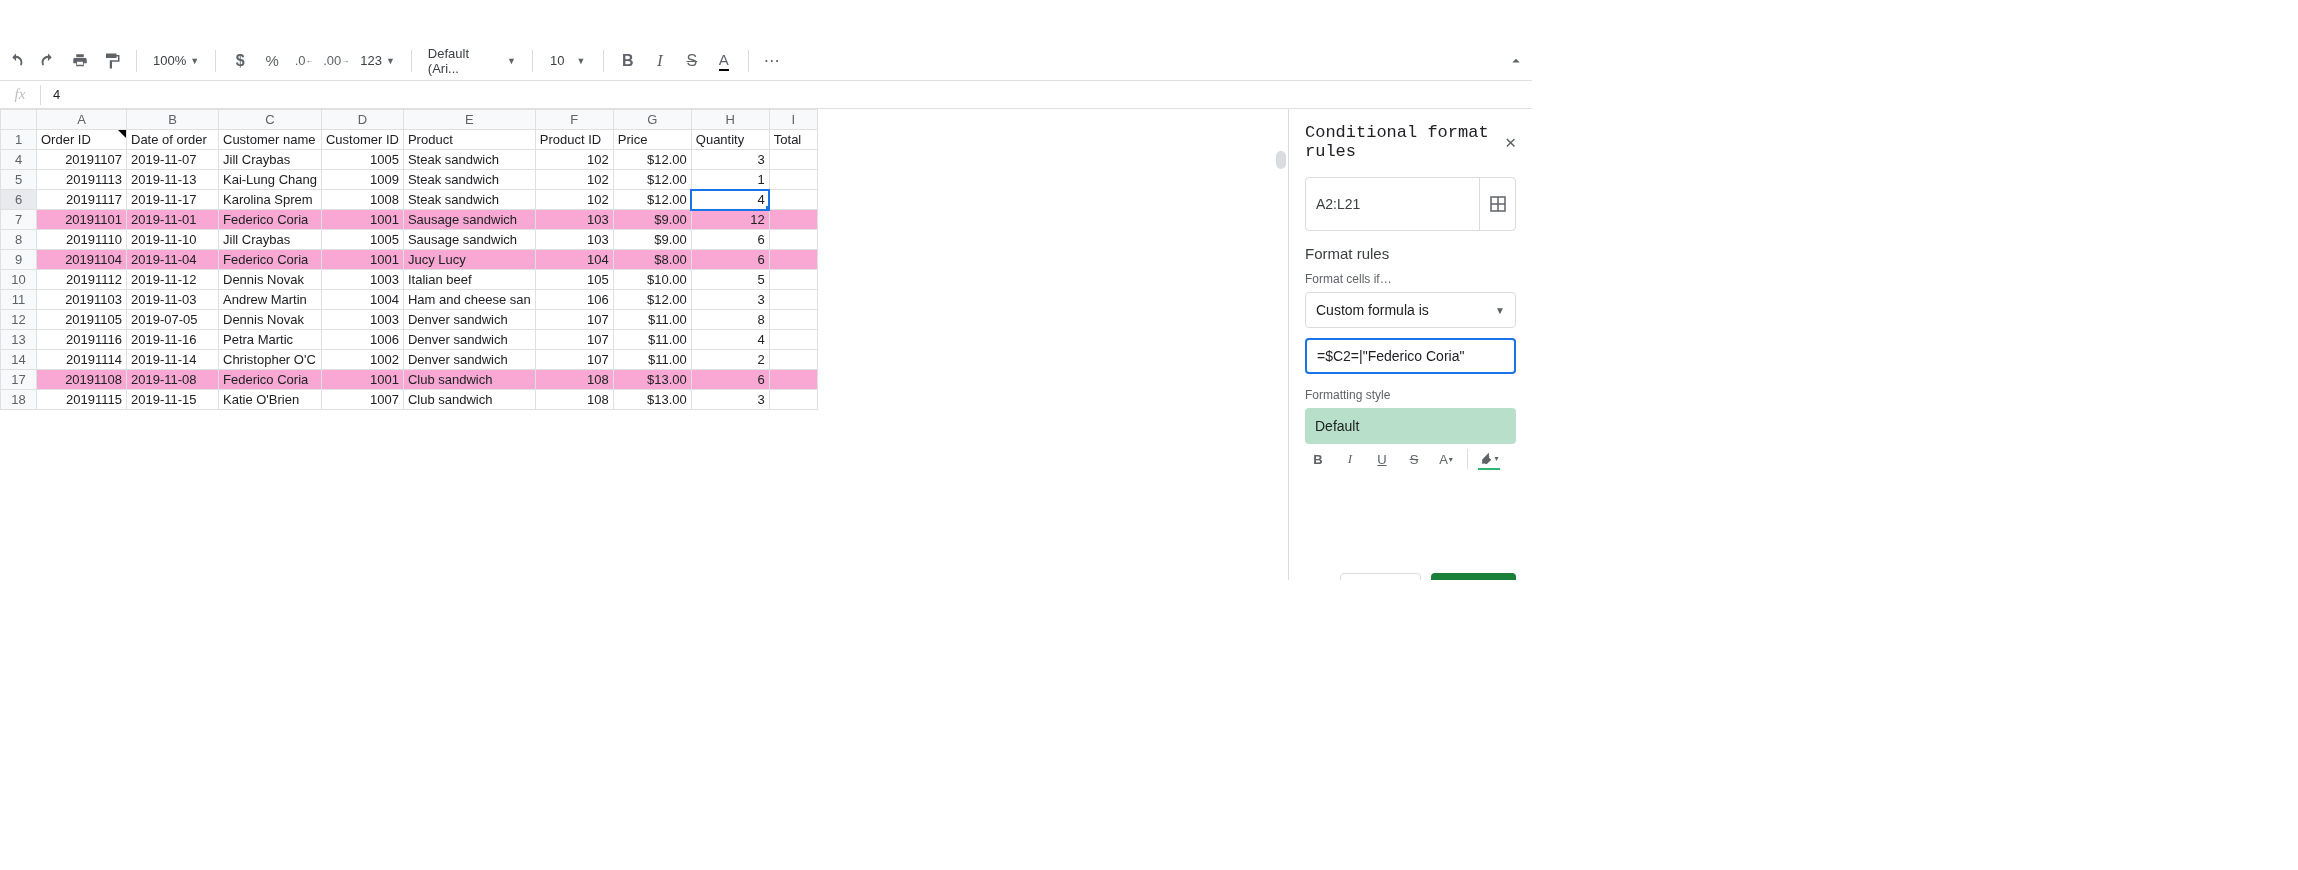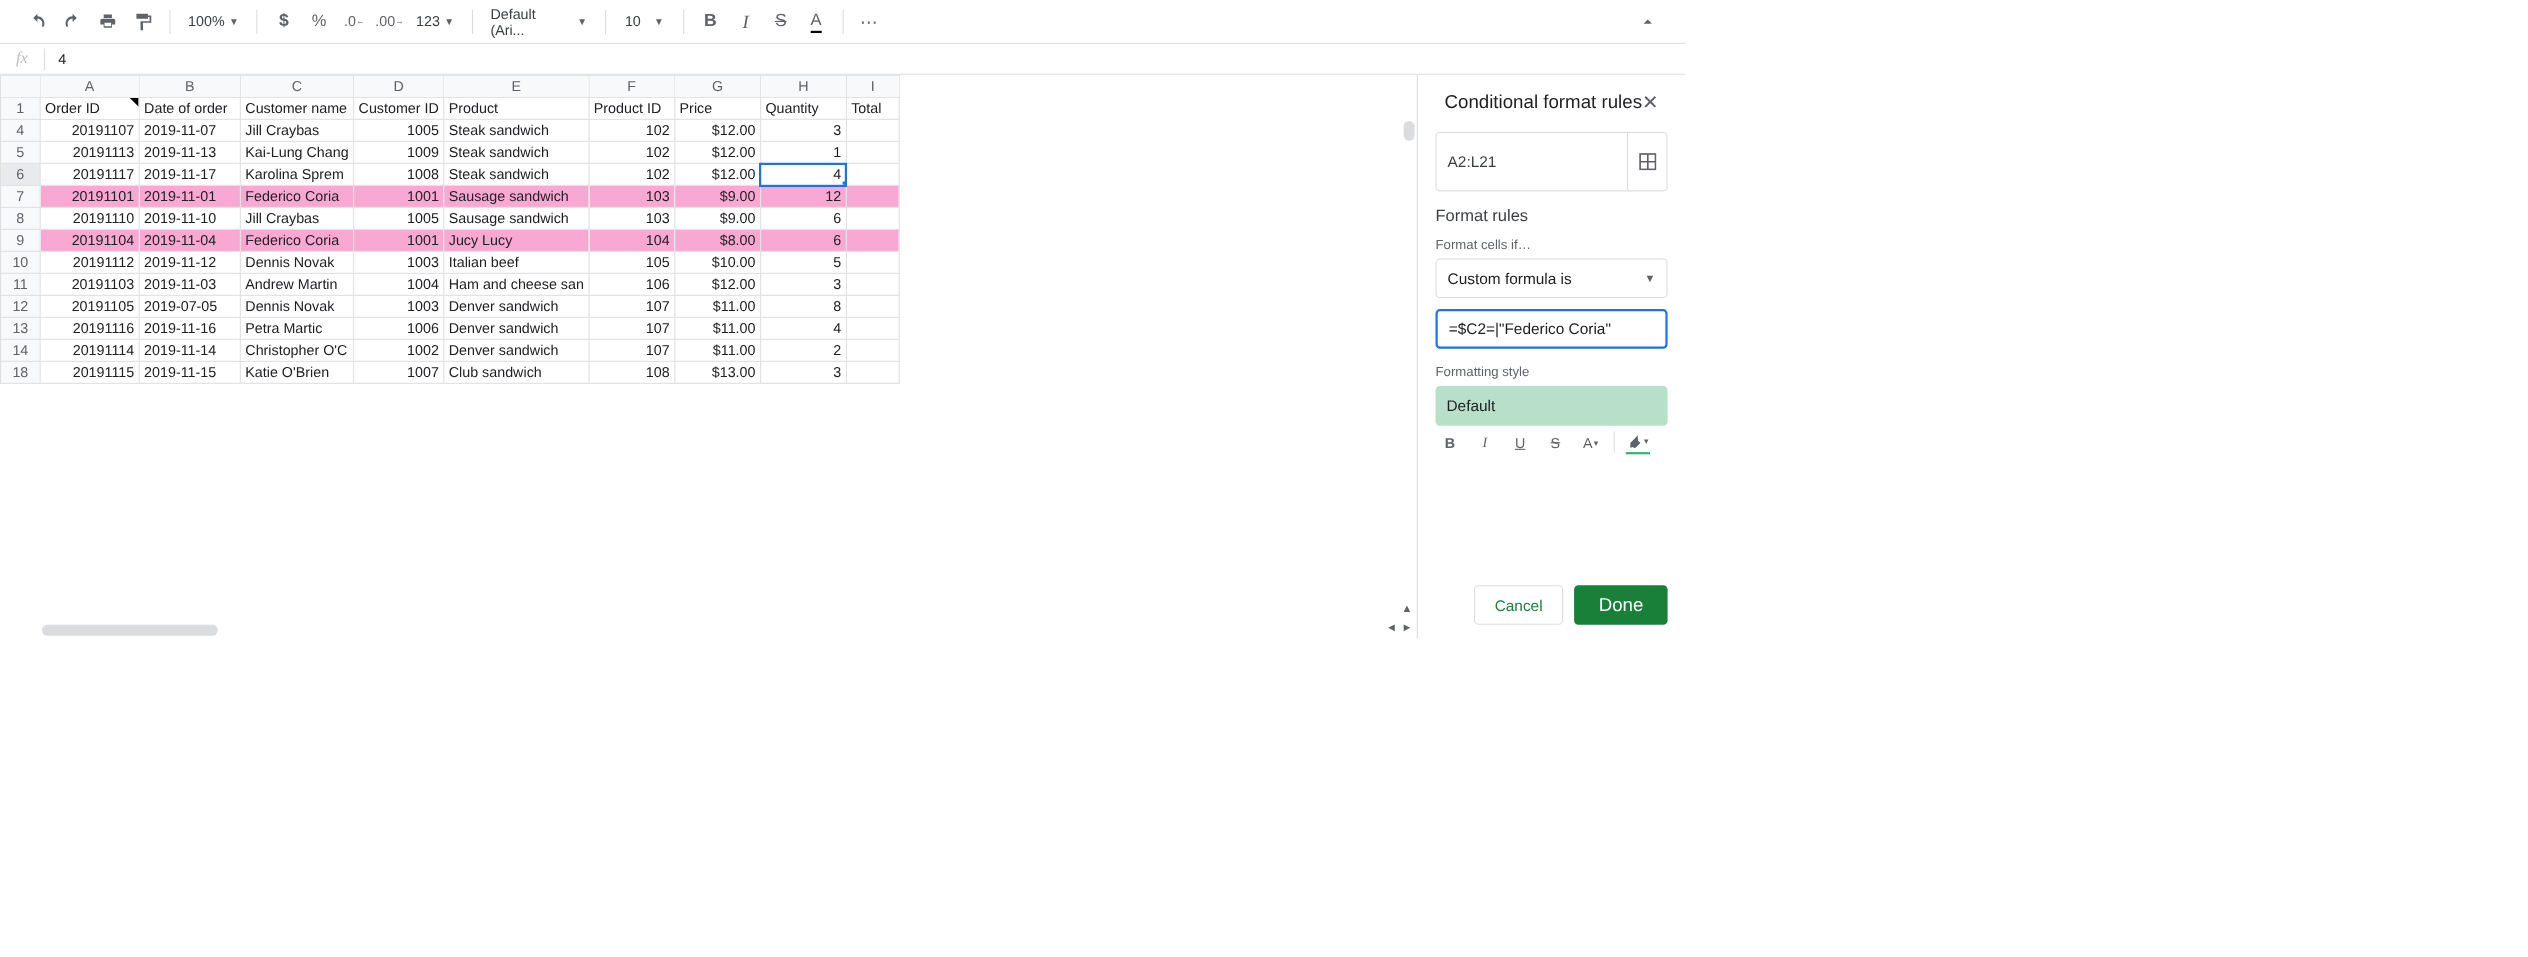--- a/index.html
+++ b/index.html
@@ -1,19 +1,19 @@
 <!DOCTYPE html>
 <html><head>
 <meta charset="utf-8">
 <style>
 * { box-sizing: border-box; margin: 0; padding: 0; }
 body { font-family: Arial, sans-serif; font-size: 13px; color: #202124; background: #fff; overflow: hidden; width: 1532px; height: 580px; }
 
 
-.toolbar { display: flex; align-items: center; height: 40px; padding: 0 20px; border-bottom: 1px solid #e0e0e0; gap: 4px; }
+.toolbar { display: flex; align-items: center; height: 40px; padding: 0 2px; border-bottom: 1px solid #e0e0e0; gap: 4px; margin-top: 41px; }
 .toolbar .sep { width: 1px; height: 22px; background: #dadce0; margin: 0 6px; }
 .tool-btn { width: 28px; height: 28px; display: flex; align-items: center; justify-content: center; cursor: pointer; border-radius: 2px; color: #5f6368; }
 .tool-select { display: flex; align-items: center; padding: 0 6px; height: 28px; cursor: pointer; color: #3c4043; gap: 4px; }
 .tool-select .caret { font-size: 9px; color: #5f6368; }
 .toolbar-right { margin-left: auto; display:flex; align-items:center;}
 .tool-btn svg { width:18px; height:18px; }
 .font-underline-bar { border-bottom: 2px solid #000; padding-bottom:1px; }
 
 
 .formula-bar { display: flex; align-items: center; height: 28px; border-bottom: 1px solid #e0e0e0; }
@@ -42,21 +42,21 @@
 .active-cell::after { content:''; position:absolute; right:-3px; bottom:-3px; width:6px;height:6px;background:#1a73e8;}
 .row-sel { background:#e8eaed !important; }
 .filter-mark { position:absolute; top:0; right:0; width:0;height:0;border-left:8px solid transparent; border-top:8px solid #000;}
 .hscroll { position:absolute; bottom:2px; left:38px; width:160px; height:10px; background:#dadce0; border-radius:5px;}
 .vscroll { position:absolute; right:2px; top:42px; width:10px; height:18px; background:#dadce0; border-radius:5px;}
 .scroll-arrows { position:absolute; right:2px; bottom:2px; display:flex; gap:0px;}
 .scroll-arrows div{ width:14px;height:14px; display:flex;align-items:center;justify-content:center; color:#5f6368; font-size:10px;}
 .scroll-up { position:absolute; right:2px; bottom:20px; width:14px;height:14px;display:flex;align-items:center;justify-content:center;color:#5f6368;font-size:10px;}
 
 
-.sp-header { display:flex; align-items:center; justify-content:center; padding:14px 0 10px 0;}
+.sp-header { display:flex; align-items:center; justify-content:center; padding:14px 0 10px 0;font-family:Liberation Mono, monospace;}
 .sp-title { font-size: 17px; color:#202124;}
 .sp-range { display:flex; align-items:center; border:1px solid #dadce0; border-radius:4px; height:54px; margin:6px 0 14px 0;}
 .sp-range span { flex:1; padding:0 10px; font-size:14px; color:#3c4043;}
 .sp-range .grid-btn { width:36px; display:flex;align-items:center;justify-content:center; border-left:1px solid #dadce0; height:100%;}
 .sp-section-title { font-size:15px; color:#3c4043; margin-bottom:10px;}
 .sp-label { font-size:12px; color:#5f6368; margin-bottom:6px;}
 .sp-select { border:1px solid #dadce0; border-radius:4px; height:36px; display:flex; align-items:center; padding:0 10px; justify-content:space-between; margin-bottom:10px; font-size:14px;}
 .sp-input { border:2px solid #1a73e8; border-radius:4px; height:36px; padding:0 10px; font-size:14px; display:flex; align-items:center; margin-bottom:14px;}
 .sp-style-prev { background:#b7dfc9; height:36px; border-radius:4px; display:flex; align-items:center; padding:0 10px; font-size:14px; }
 .sp-format-row { display:flex; gap:10px; align-items:center; padding:4px 0 0 2px;}
@@ -293,20 +293,32 @@
             <td class="num">20191114</td>
             <td class="text">2019-11-14</td>
             <td class="text">Christopher O'C</td>
             <td class="num">1002</td>
             <td class="text">Denver sandwich</td>
             <td class="num">107</td>
             <td class="num">$11.00</td>
             <td class="num">2</td>
             <td class="text"></td>
           </tr>
+          <tr class="hl">
+            <td class="rowh">17</td>
+            <td class="num">20191108</td>
+            <td class="text">2019-11-08</td>
+            <td class="text">Federico Coria</td>
+            <td class="num">1001</td>
+            <td class="text">Club sandwich</td>
+            <td class="num">108</td>
+            <td class="num">$13.00</td>
+            <td class="num">6</td>
+            <td class="text"></td>
+          </tr>
           <tr>
             <td class="rowh">18</td>
             <td class="num">20191115</td>
             <td class="text">2019-11-15</td>
             <td class="text">Katie O'Brien</td>
             <td class="num">1007</td>
             <td class="text">Club sandwich</td>
             <td class="num">108</td>
             <td class="num">$13.00</td>
             <td class="num">3</td>

